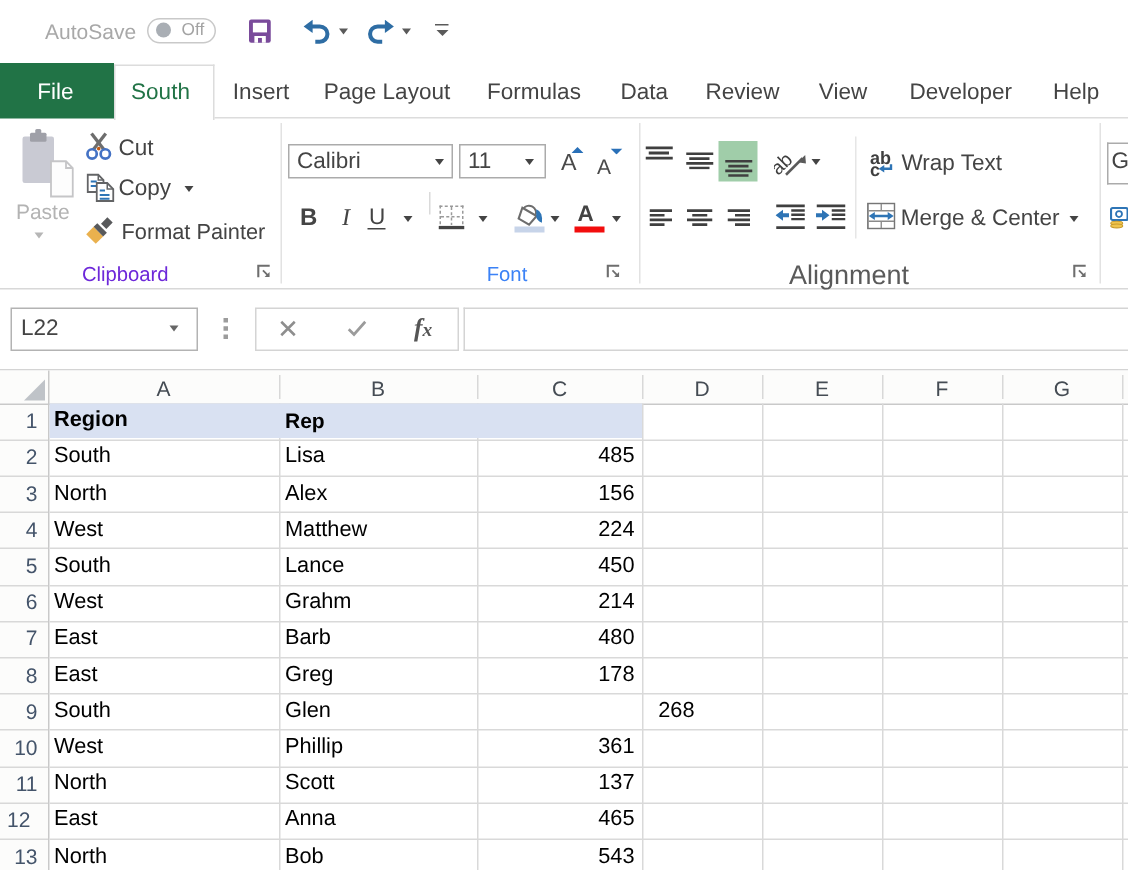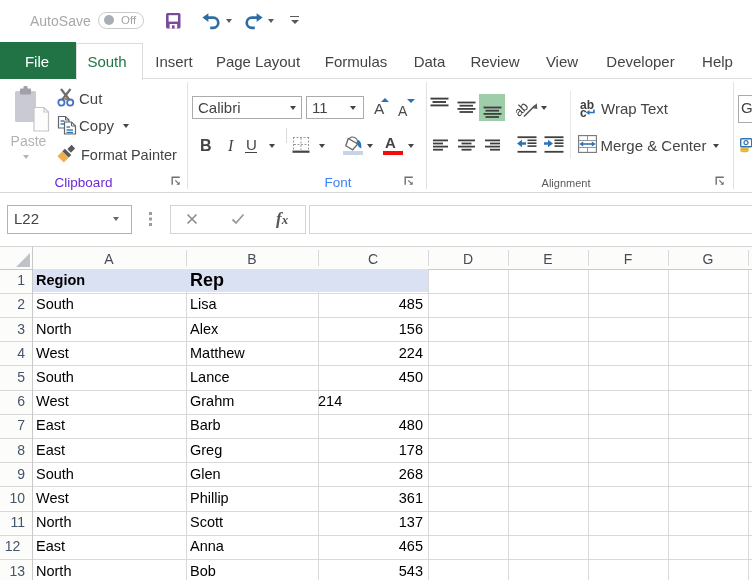--- a/index.html
+++ b/index.html
@@ -238,21 +238,21 @@
   <line x1="1" y1="5.5" x2="18" y2="5.5" stroke="#8a8a8a" stroke-width="0.9"></line>
   <line x1="1" y1="12.5" x2="18" y2="12.5" stroke="#8a8a8a" stroke-width="0.9"></line>
   <line x1="9.5" y1="1" x2="9.5" y2="5.5" stroke="#8a8a8a" stroke-width="0.9"></line>
   <line x1="9.5" y1="12.5" x2="9.5" y2="17" stroke="#8a8a8a" stroke-width="0.9"></line>
   <line x1="3.5" y1="9" x2="15.5" y2="9" stroke="#2e74b5" stroke-width="1.6"></line>
   <polygon points="1.2,9 5.2,6.4 5.2,11.6" fill="#2e74b5"></polygon>
   <polygon points="17.8,9 13.8,6.4 13.8,11.6" fill="#2e74b5"></polygon>
 </svg>
 <div class="t" style="left:600.5px;top:138px;">Merge &amp; Center</div>
 <div class="car" style="left:713px;top:144px;border-top-color:#444;"></div>
-<div class="tc" style="left:566px;top:175px;font-size:11px;color:#5a5a5a;">Alignment</div>
+<div class="tc" style="left:566px;top:175px;font-size:18px;color:#5a5a5a;">Alignment</div>
 <svg class="ic" style="left:715px;top:176px;" width="10" height="10" viewBox="0 0 10 10">
   <path d="M1.2 8.8 V1.2 H8.8" fill="none" stroke="#6e6e6e" stroke-width="1.4"></path>
   <path d="M4.3 4.3 L7.6 7.6" fill="none" stroke="#6e6e6e" stroke-width="1.2"></path>
   <polygon points="8.7,8.7 8.7,5.4 5.4,8.7" fill="#6e6e6e"></polygon>
 </svg>
 
 <div class="a" style="left:737.5px;top:94.5px;width:15px;height:26px;border:1px solid #ababab;border-right:none;background:#fff;"></div>
 <div class="t" style="left:741px;top:100px;">Ge</div>
 <svg class="ic" style="left:740px;top:138px;" width="12" height="15" viewBox="0 0 12 15">
   <rect x="0.7" y="0.7" width="11" height="8" rx="1" fill="#fff" stroke="#2e75b6" stroke-width="1.4"></rect>
@@ -325,53 +325,53 @@
 <div class="hline" style="left:33px;top:486.4px;width:719px;background:#d9d9d9;"></div>
 <div class="hline" style="left:0;top:510.6px;width:32px;background:#d8d8d8;"></div>
 <div class="hline" style="left:33px;top:510.6px;width:719px;background:#d9d9d9;"></div>
 <div class="hline" style="left:0;top:534.8px;width:32px;background:#d8d8d8;"></div>
 <div class="hline" style="left:33px;top:534.8px;width:719px;background:#d9d9d9;"></div>
 <div class="hline" style="left:0;top:559.0px;width:32px;background:#d8d8d8;"></div>
 <div class="hline" style="left:33px;top:559.0px;width:719px;background:#d9d9d9;"></div>
 <div class="a" style="left:33px;top:269.1px;width:395px;height:23.2px;background:#d9e1f2;"></div>
 <div class="a" style="left:0;top:273.2px;width:25px;text-align:right;font-size:14px;line-height:15px;color:#44546a;">1</div>
 <div class="a" style="left:36px;top:273.2px;font-size:14.5px;line-height:15px;font-weight:bold;color:#000;">Region</div>
-<div class="a" style="left:190px;top:273.2px;font-size:18px;line-height:15px;font-weight:bold;color:#000;">Rep</div>
+<div class="a" style="left:190px;top:273.2px;font-size:14px;line-height:15px;font-weight:bold;color:#000;">Rep</div>
 <div class="a" style="left:0;top:297.4px;width:25px;text-align:right;font-size:14px;line-height:15px;color:#44546a;">2</div>
 <div class="a" style="left:36px;top:297.4px;font-size:14.5px;line-height:15px;color:#000;">South</div>
 <div class="a" style="left:190px;top:297.4px;font-size:14.5px;line-height:15px;color:#000;">Lisa</div>
 <div class="a" style="left:318px;top:297.4px;width:105px;text-align:right;font-size:14.5px;line-height:15px;color:#000;">485</div>
 <div class="a" style="left:0;top:321.6px;width:25px;text-align:right;font-size:14px;line-height:15px;color:#44546a;">3</div>
 <div class="a" style="left:36px;top:321.6px;font-size:14.5px;line-height:15px;color:#000;">North</div>
 <div class="a" style="left:190px;top:321.6px;font-size:14.5px;line-height:15px;color:#000;">Alex</div>
 <div class="a" style="left:318px;top:321.6px;width:105px;text-align:right;font-size:14.5px;line-height:15px;color:#000;">156</div>
 <div class="a" style="left:0;top:345.8px;width:25px;text-align:right;font-size:14px;line-height:15px;color:#44546a;">4</div>
 <div class="a" style="left:36px;top:345.8px;font-size:14.5px;line-height:15px;color:#000;">West</div>
 <div class="a" style="left:190px;top:345.8px;font-size:14.5px;line-height:15px;color:#000;">Matthew</div>
 <div class="a" style="left:318px;top:345.8px;width:105px;text-align:right;font-size:14.5px;line-height:15px;color:#000;">224</div>
 <div class="a" style="left:0;top:370.0px;width:25px;text-align:right;font-size:14px;line-height:15px;color:#44546a;">5</div>
 <div class="a" style="left:36px;top:370.0px;font-size:14.5px;line-height:15px;color:#000;">South</div>
 <div class="a" style="left:190px;top:370.0px;font-size:14.5px;line-height:15px;color:#000;">Lance</div>
 <div class="a" style="left:318px;top:370.0px;width:105px;text-align:right;font-size:14.5px;line-height:15px;color:#000;">450</div>
 <div class="a" style="left:0;top:394.2px;width:25px;text-align:right;font-size:14px;line-height:15px;color:#44546a;">6</div>
 <div class="a" style="left:36px;top:394.2px;font-size:14.5px;line-height:15px;color:#000;">West</div>
 <div class="a" style="left:190px;top:394.2px;font-size:14.5px;line-height:15px;color:#000;">Grahm</div>
-<div class="a" style="left:318px;top:394.2px;width:105px;text-align:left;font-size:14.5px;line-height:15px;color:#000;">214</div>
+<div class="a" style="left:318px;top:394.2px;width:105px;text-align:right;font-size:14.5px;line-height:15px;color:#000;">214</div>
 <div class="a" style="left:0;top:418.4px;width:25px;text-align:right;font-size:14px;line-height:15px;color:#44546a;">7</div>
 <div class="a" style="left:36px;top:418.4px;font-size:14.5px;line-height:15px;color:#000;">East</div>
 <div class="a" style="left:190px;top:418.4px;font-size:14.5px;line-height:15px;color:#000;">Barb</div>
 <div class="a" style="left:318px;top:418.4px;width:105px;text-align:right;font-size:14.5px;line-height:15px;color:#000;">480</div>
 <div class="a" style="left:0;top:442.6px;width:25px;text-align:right;font-size:14px;line-height:15px;color:#44546a;">8</div>
 <div class="a" style="left:36px;top:442.6px;font-size:14.5px;line-height:15px;color:#000;">East</div>
 <div class="a" style="left:190px;top:442.6px;font-size:14.5px;line-height:15px;color:#000;">Greg</div>
 <div class="a" style="left:318px;top:442.6px;width:105px;text-align:right;font-size:14.5px;line-height:15px;color:#000;">178</div>
 <div class="a" style="left:0;top:466.8px;width:25px;text-align:right;font-size:14px;line-height:15px;color:#44546a;">9</div>
 <div class="a" style="left:36px;top:466.8px;font-size:14.5px;line-height:15px;color:#000;">South</div>
 <div class="a" style="left:190px;top:466.8px;font-size:14.5px;line-height:15px;color:#000;">Glen</div>
-<div class="a" style="left:318px;top:466.8px;width:105px;text-align:right;font-size:14.5px;line-height:15px;color:#000;">268</div>
+<div class="a" style="left:318px;top:466.8px;width:105px;text-align:right;font-size:14.5px;line-height:15px;color:#000;padding-left:40px;">268</div>
 <div class="a" style="left:0;top:491.0px;width:25px;text-align:right;font-size:14px;line-height:15px;color:#44546a;">10</div>
 <div class="a" style="left:36px;top:491.0px;font-size:14.5px;line-height:15px;color:#000;">West</div>
 <div class="a" style="left:190px;top:491.0px;font-size:14.5px;line-height:15px;color:#000;">Phillip</div>
 <div class="a" style="left:318px;top:491.0px;width:105px;text-align:right;font-size:14.5px;line-height:15px;color:#000;">361</div>
 <div class="a" style="left:0;top:515.2px;width:25px;text-align:right;font-size:14px;line-height:15px;color:#44546a;">11</div>
 <div class="a" style="left:36px;top:515.2px;font-size:14.5px;line-height:15px;color:#000;">North</div>
 <div class="a" style="left:190px;top:515.2px;font-size:14.5px;line-height:15px;color:#000;">Scott</div>
 <div class="a" style="left:318px;top:515.2px;width:105px;text-align:right;font-size:14.5px;line-height:15px;color:#000;">137</div>
 <div class="a" style="left:0;top:539.4px;width:25px;text-align:center;font-size:14px;line-height:15px;color:#44546a;">12</div>
 <div class="a" style="left:36px;top:539.4px;font-size:14.5px;line-height:15px;color:#000;">East</div>

